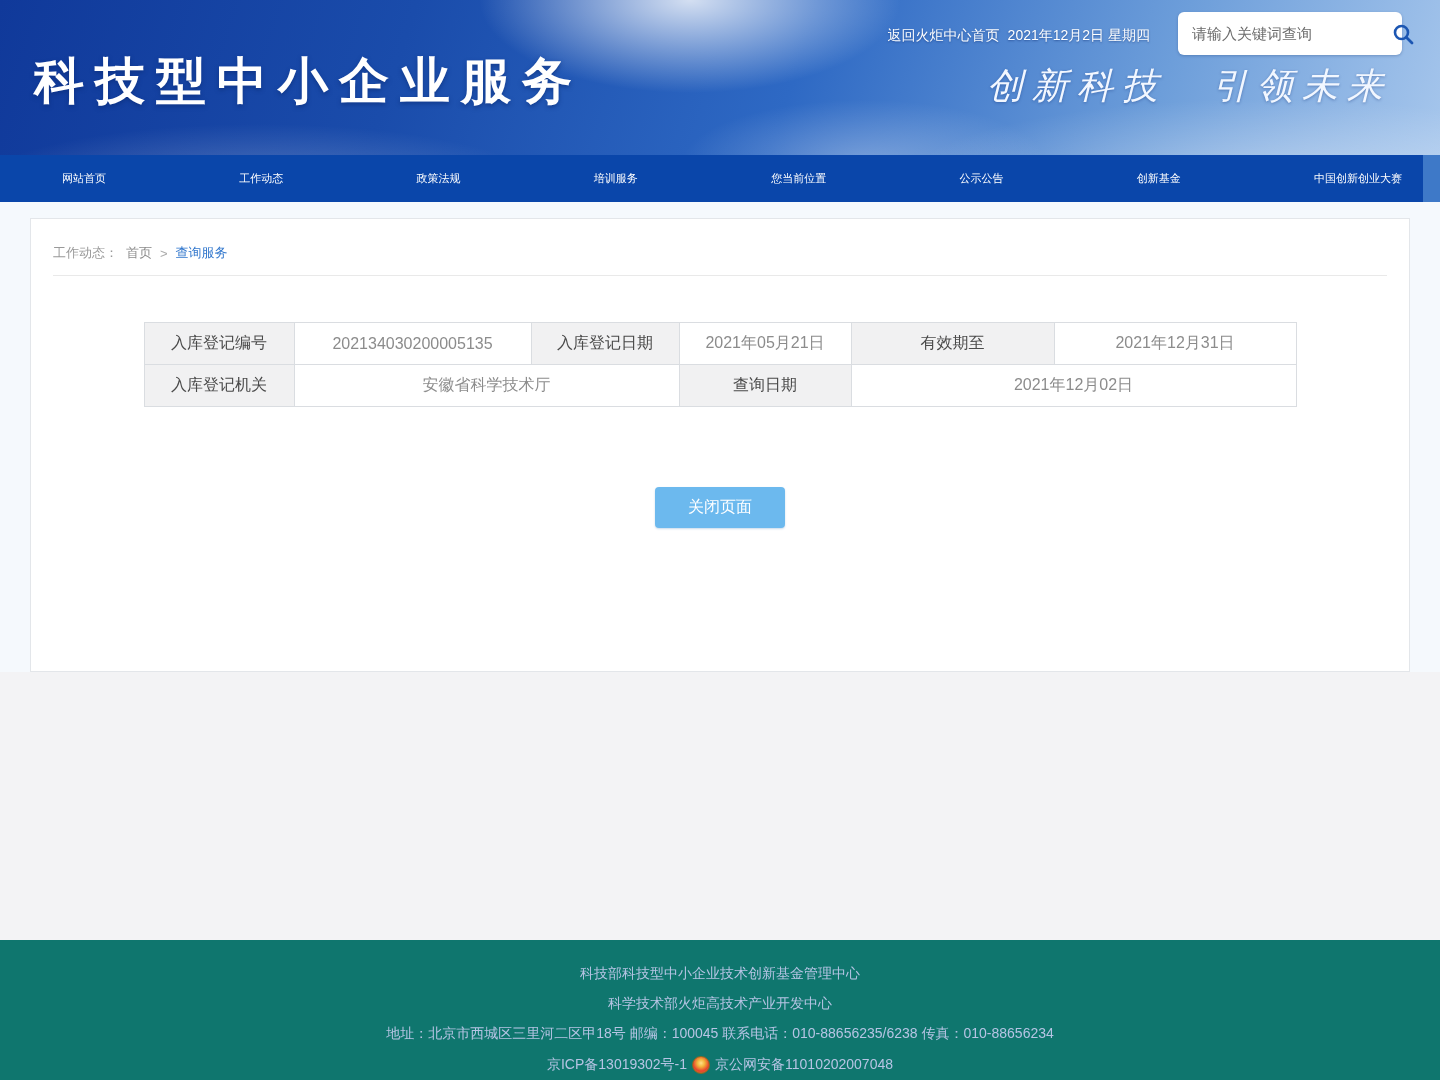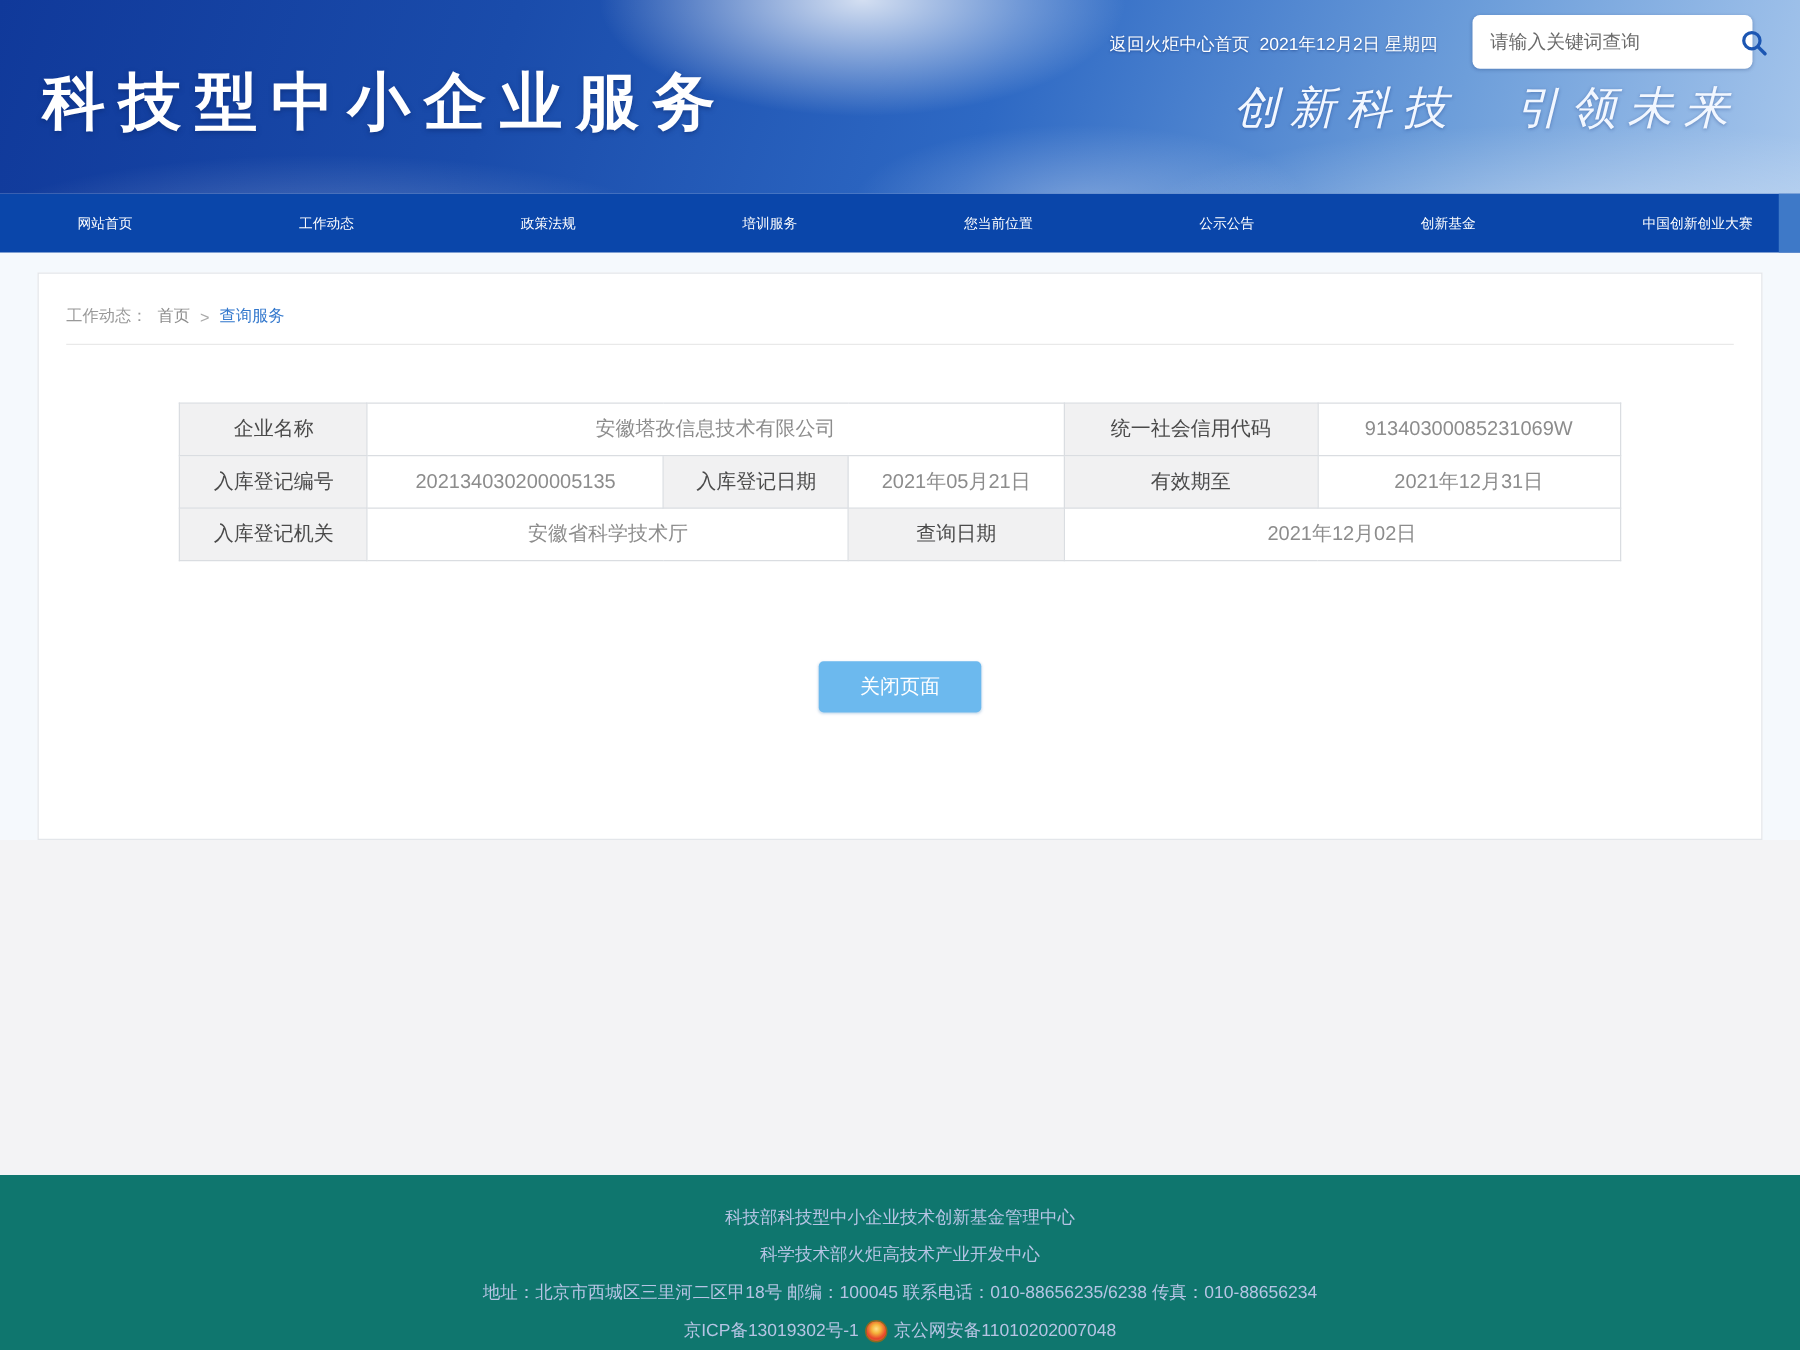--- a/index.html
+++ b/index.html
@@ -172,26 +172,20 @@
       <table class="result-table">
         <colgroup>
           <col style="width:150px">
             <col style="width:237px">
             <col style="width:148px">
           <col style="width:172px">
             <col style="width:203px">
             <col style="width:242px">
         </colgroup>
         <tbody>
-          <tr>
-            <td class="lbl">企业名称</td>
-            <td class="val" colspan="3">安徽塔孜信息技术有限公司</td>
-            <td class="lbl">统一社会信用代码</td>
-            <td class="val">91340300085231069W</td>
-          </tr>
           <tr>
             <td class="lbl">入库登记编号</td>
             <td class="val">202134030200005135</td>
             <td class="lbl">入库登记日期</td>
             <td class="val">2021年05月21日</td>
             <td class="lbl">有效期至</td>
             <td class="val">2021年12月31日</td>
           </tr>
           <tr>
             <td class="lbl">入库登记机关</td>

